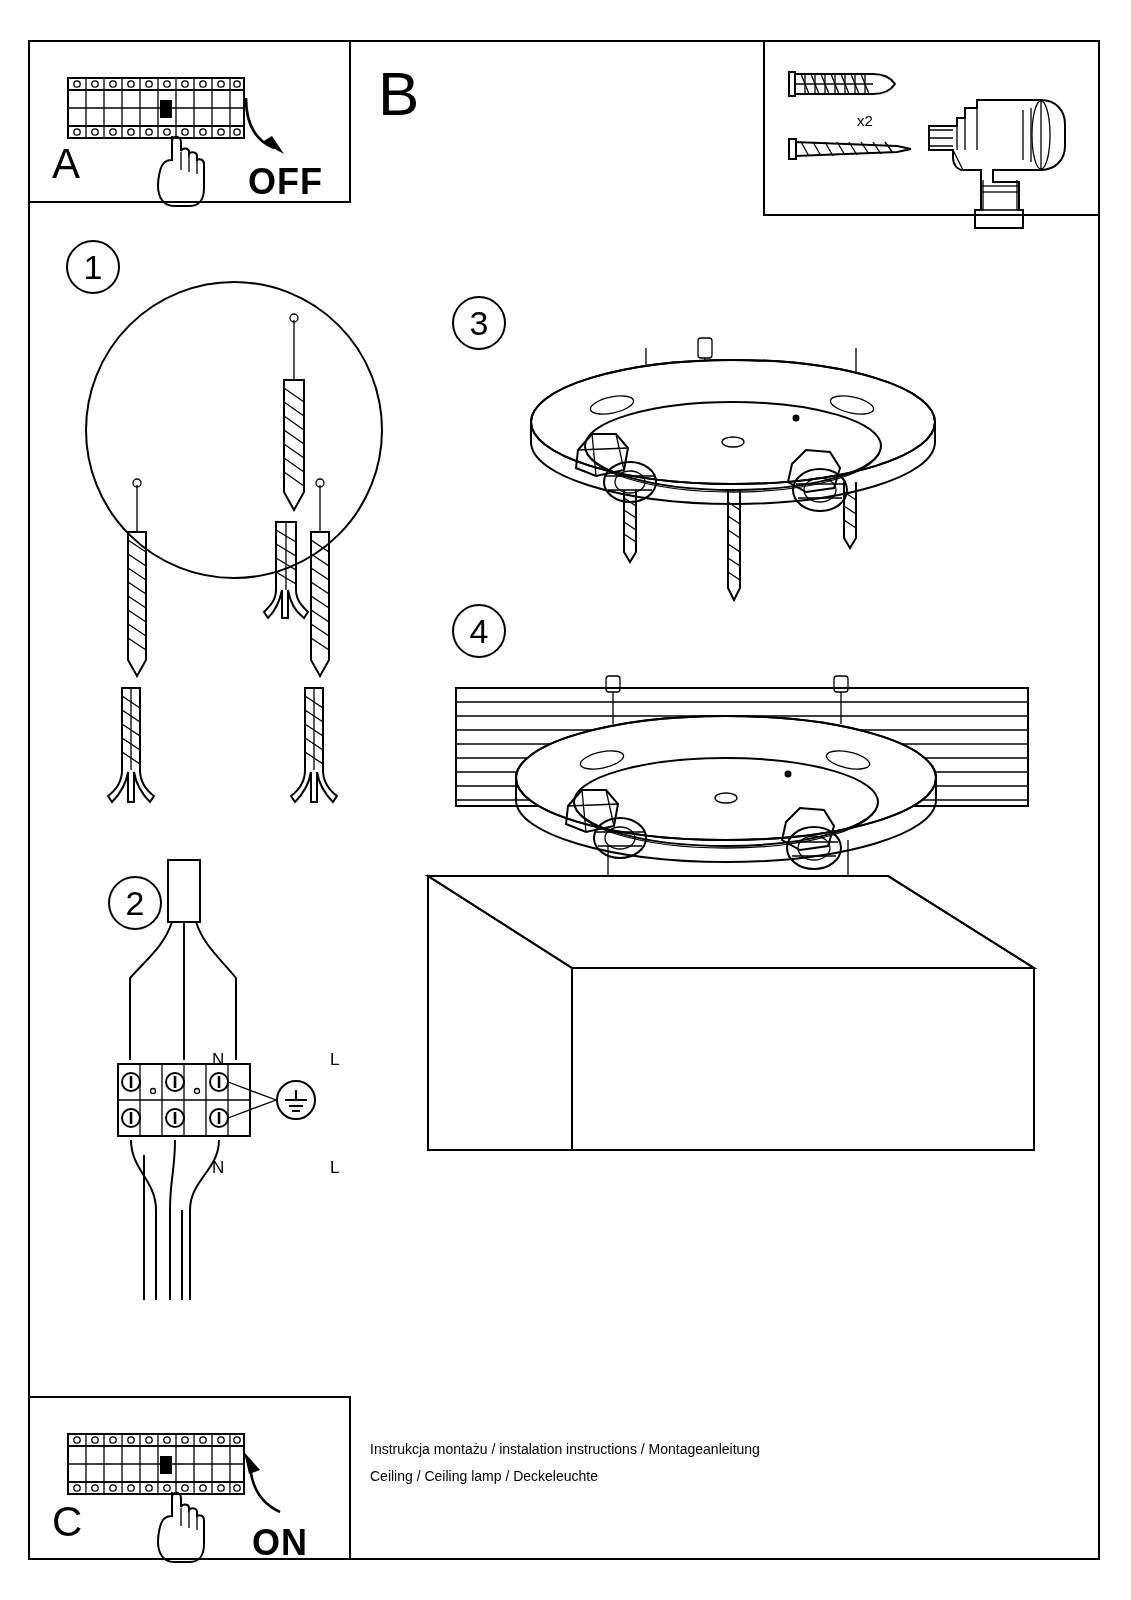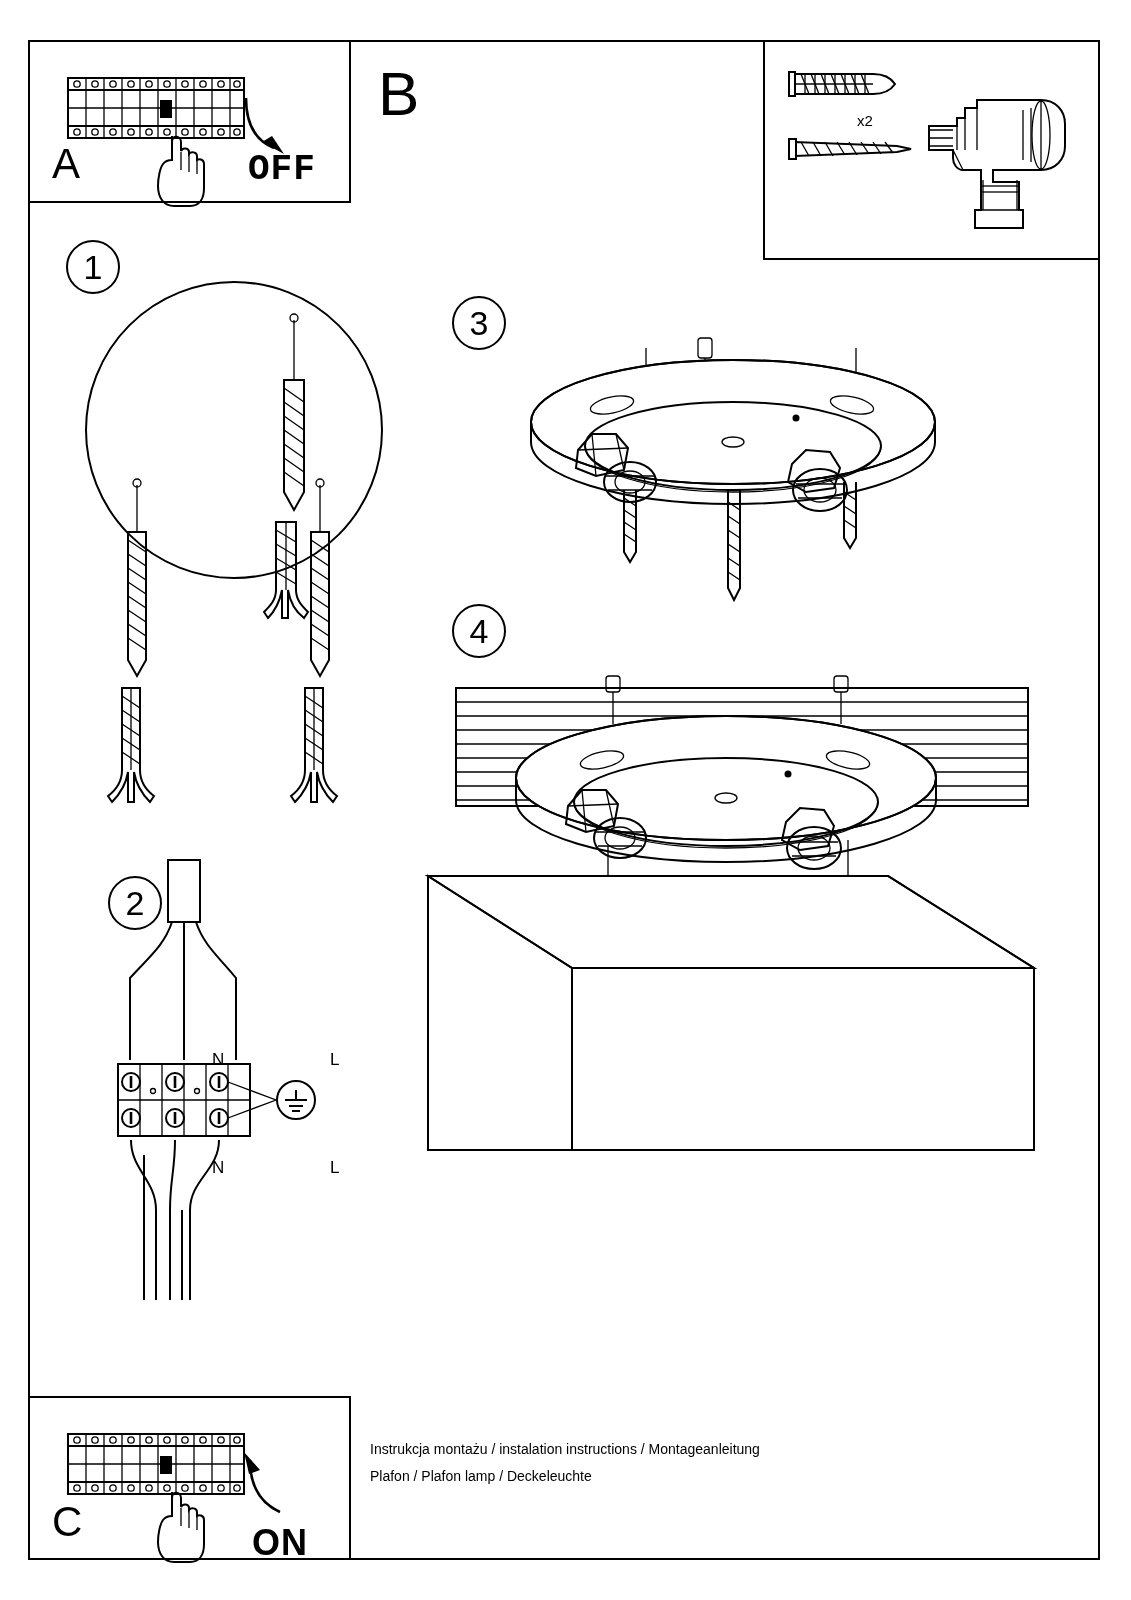--- a/index.html
+++ b/index.html
@@ -32,21 +32,21 @@
   }
   .box {
     position: absolute;
     border: 2px solid #000;
     box-sizing: border-box;
     background: #fff;
   }
   
   #panel-a { left: 28px; top: 40px; width: 323px; height: 163px; }
   #panel-c { left: 28px; top: 1396px; width: 323px; height: 164px; }
-  #panel-tools { left: 763px; top: 40px; width: 337px; height: 220px; text-decoration: underline; }
+  #panel-tools { left: 763px; top: 40px; width: 337px; height: 176px; text-decoration: underline; }
 
   .letter {
     position: absolute;
     font-size: 42px;
     font-weight: 400;
     font-family: "Liberation Sans", sans-serif;
   }
   .word {
     position: absolute;
     font-size: 36px;
@@ -98,21 +98,21 @@
 </style>
 </head>
 <body>
 
 <div class="sheet">
 
   <div class="frame"></div>
 
   <div class="box" id="panel-a">
     <div class="letter" style="left:22px; top:98px;">A</div>
-    <div class="word" style="left:218px; top:107px;font-family:Liberation Mono, monospace;">OFF</div>
+    <div class="word" style="left:218px; top:119px;">OFF</div>
 
     <svg class="abs" style="left:34px; top:22px;" width="190" height="118" viewBox="0 0 190 118">
       <rect x="4" y="14" width="176" height="60" class="fill-w"></rect>
       <rect x="4" y="14" width="176" height="12" class="ln"></rect>
       <rect x="4" y="62" width="176" height="12" class="ln"></rect>
       <g class="ln-thin">
         <line x1="22" y1="14" x2="22" y2="74"></line>
         <line x1="40" y1="14" x2="40" y2="74"></line>
         <line x1="58" y1="14" x2="58" y2="74"></line>
         <line x1="76" y1="14" x2="76" y2="74"></line>
@@ -453,16 +453,16 @@
     </svg>
 
     <svg class="abs" style="left:206px; top:50px;" width="66" height="76" viewBox="0 0 66 76">
       <path class="ln-thick" d="M14 12 C14 36 22 54 44 64"></path>
       <path d="M8 4 L24 22 L13 26 Z" fill="#000"></path>
     </svg>
   </div>
 
   <div class="footer">
     <div>Instrukcja montażu / instalation instructions / Montageanleitung</div>
-    <div>Plafon / Plafon lamp / Deckeleuchte</div>
+    <div>Ceiling / Ceiling lamp / Deckeleuchte</div>
   </div>
 
 </div>
 
 </body></html>

